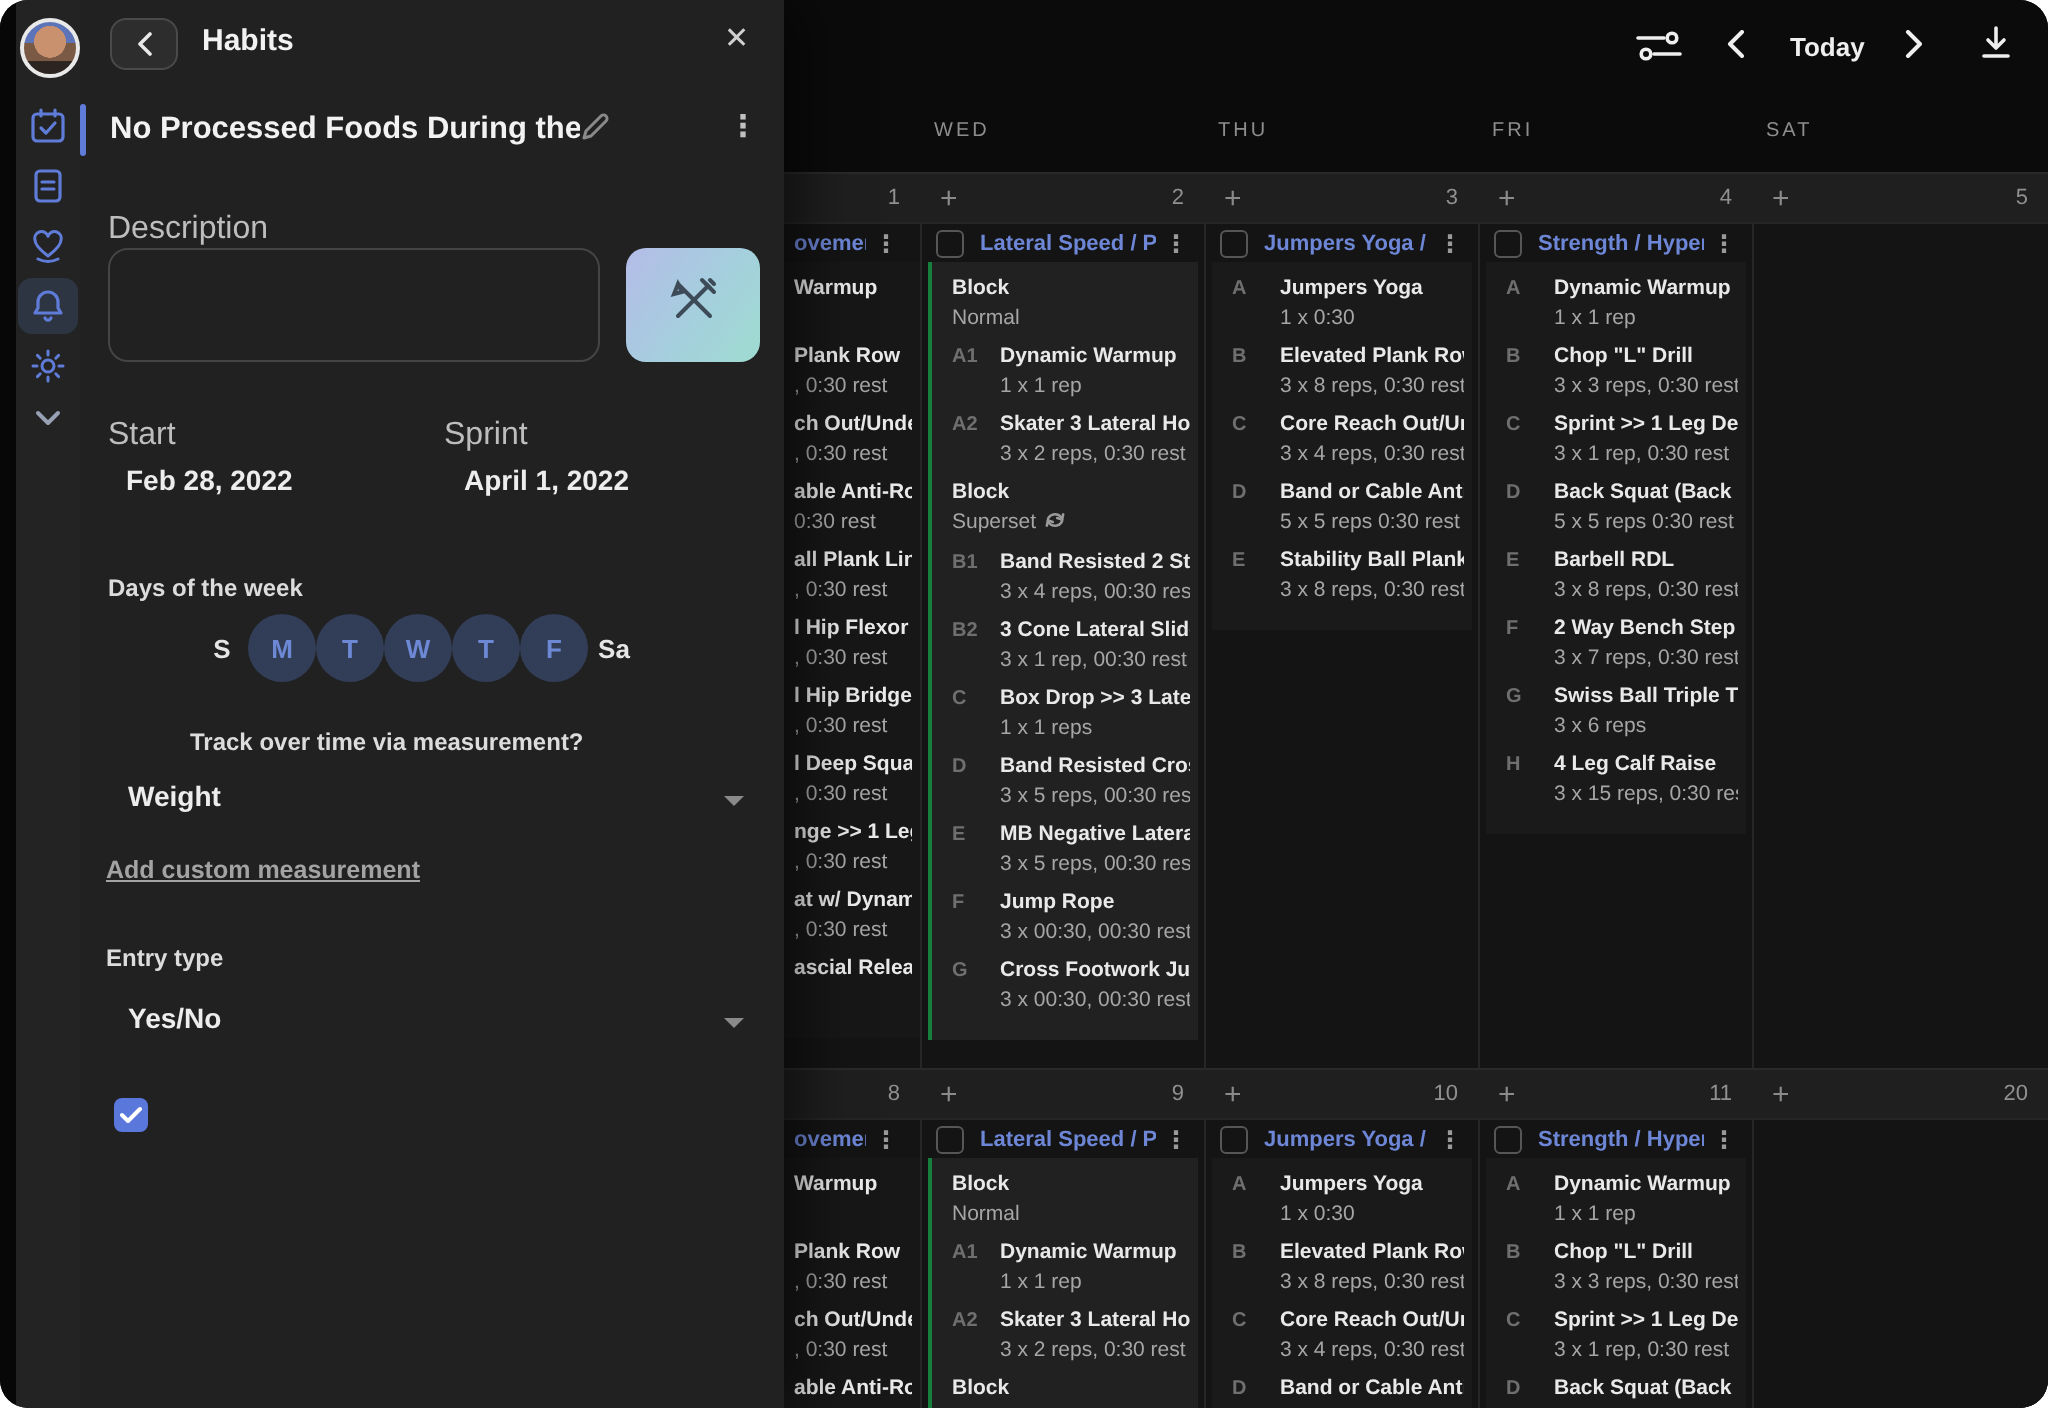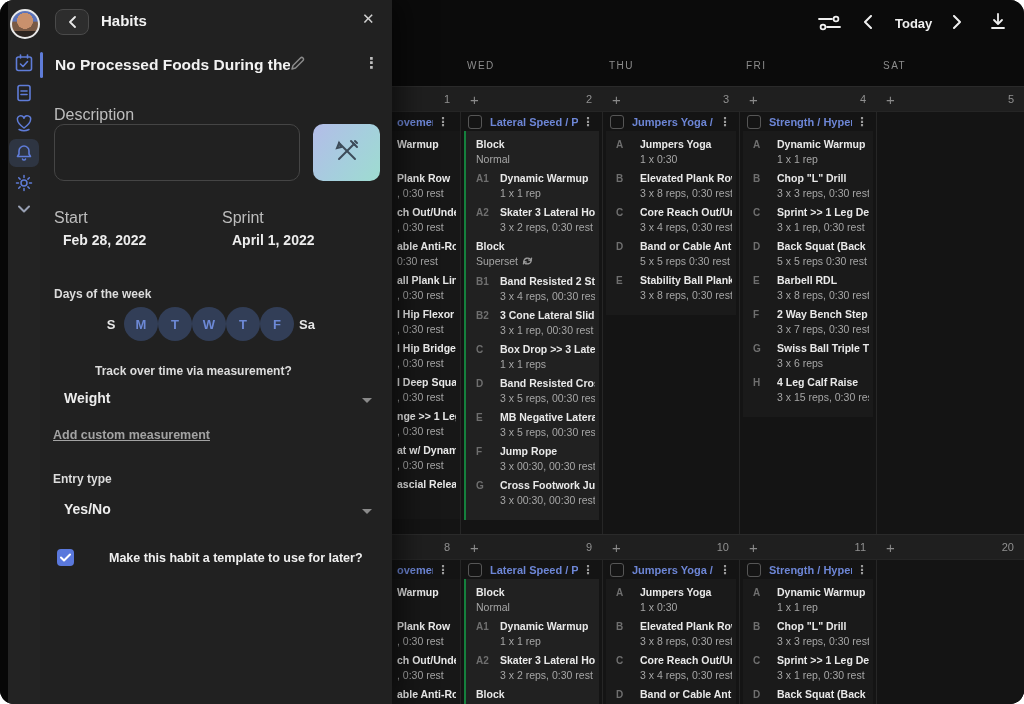--- a/index.html
+++ b/index.html
@@ -567,21 +567,20 @@
 
     <div class="q-label" style="left:13px;top:472px;">Entry type</div>
     <div class="fvalue" style="left:24px;top:501px;">Yes/No</div>
     <div class="sel-chevron" style="left:322px;top:509px;"></div>
 
     <div class="tcheck" id="template-check">
       <svg width="11" height="9" viewBox="0 0 11 9" fill="none" stroke="#ffffff" stroke-width="2" stroke-linecap="round" stroke-linejoin="round">
           <polyline points="1,4.5 4,7.5 10,1.5"></polyline>
         </svg>
     </div>
-    <div class="tcheck-label">Make this habit a template to use for later?</div>
   </div>
 
   <div class="edge"></div>
   <div class="sidebar">
     <div class="avatar"></div>
     <div class="sb-hl"></div>
 
     <div class="sb-ic" style="top:54px;">
       <svg viewBox="0 0 18 18" fill="none" stroke="currentColor" stroke-width="1.6" stroke-linecap="round" stroke-linejoin="round">
         <rect x="1.5" y="3" width="15" height="13.5" rx="2"></rect>

